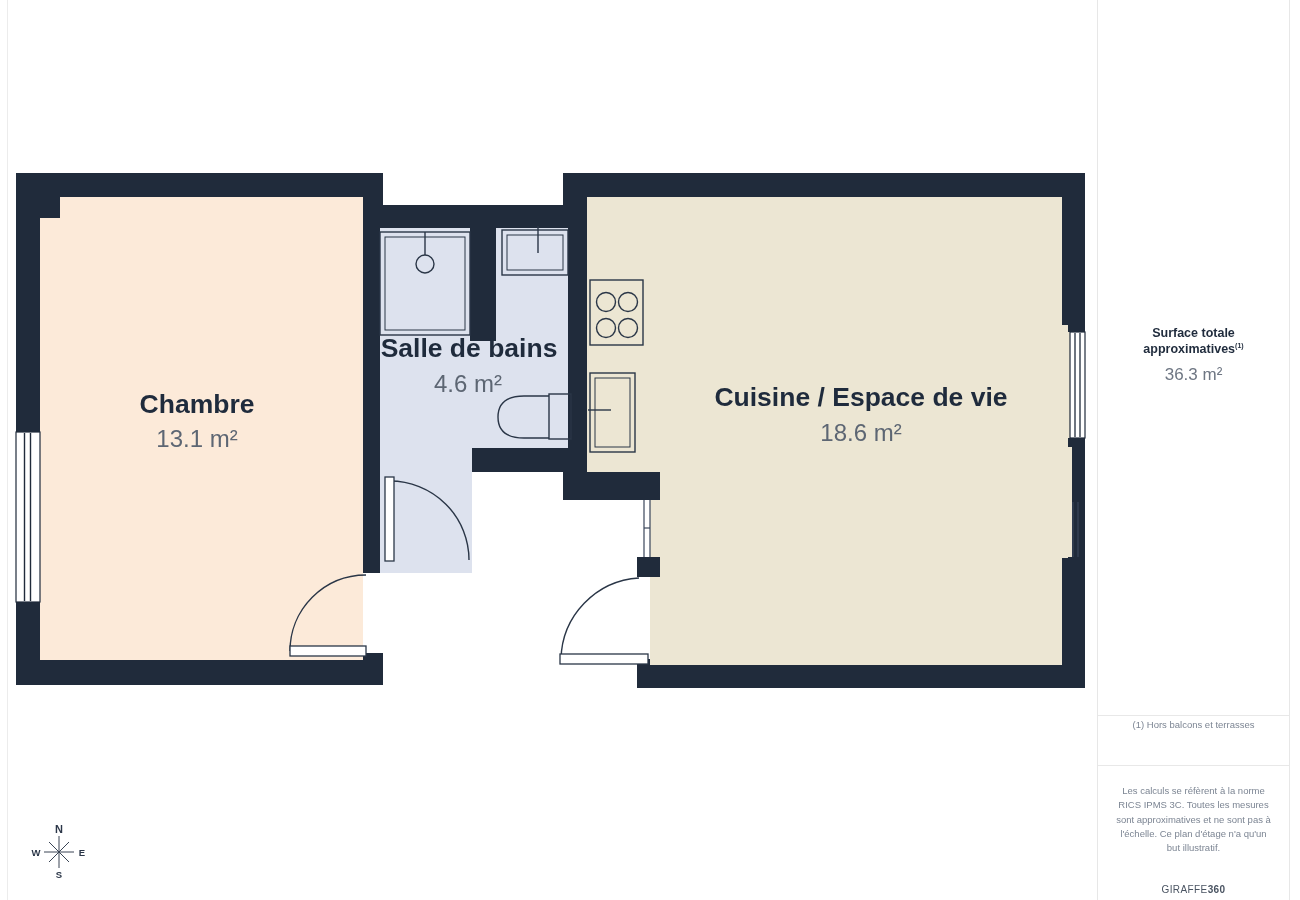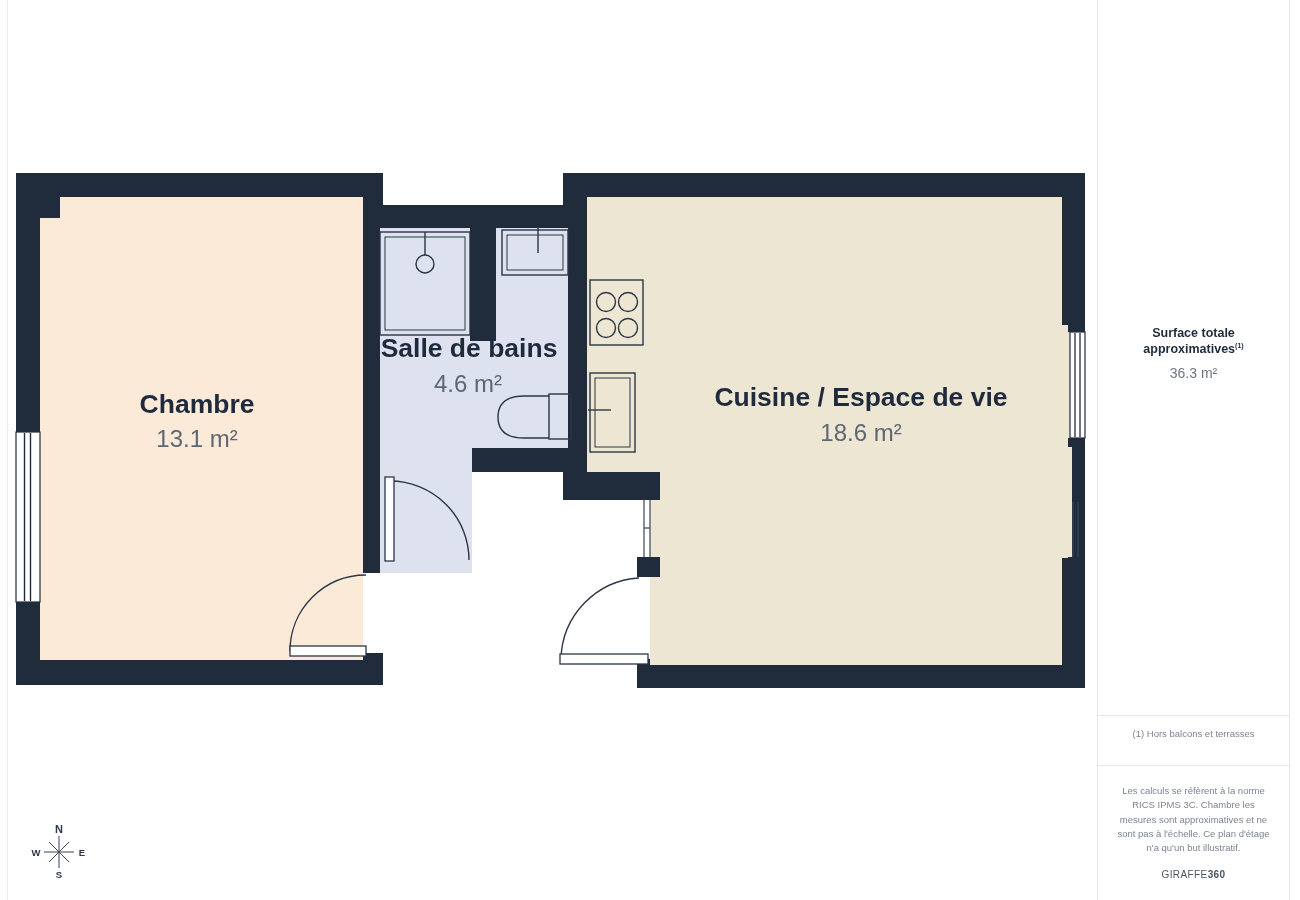--- a/index.html
+++ b/index.html
@@ -10,27 +10,27 @@
   .room-name{font-weight:700;fill:#1f2b3c;font-size:26.5px;}
   .room-area{font-weight:400;fill:#5d6673;font-size:24px;}
   .compass-letter{fill:#2b3648;font-size:9.5px;font-weight:600;}
   .compass-letter.north{font-size:11px;font-weight:700;}
   
   .sidebar{position:absolute;left:1097px;top:0;width:193px;height:900px;
            border-left:1px solid #e7e7e7;border-right:1px solid #e7e7e7;box-sizing:border-box;}
   .surface-block{position:absolute;top:326px;left:0;right:0;text-align:center;}
   .surface-label{font-size:12.5px;font-weight:700;color:#1f2b3c;padding:0 10px;line-height:1.25;}
   .surface-label sup{font-size:7px;font-weight:700;}
-  .surface-value{margin-top:8px;font-size:14px;color:#6e7683;}
+  .surface-value{margin-top:8px;font-size:17px;color:#6e7683;}
   .side-section{position:absolute;left:0;right:0;border-top:1px solid #e8e8e8;text-align:center;}
   .footnote-section{top:715px;height:50px;}
-  .footnote-text{margin-top:12px;font-size:9.5px;color:#7c8593;}
+  .footnote-text{margin-top:3px;font-size:9.5px;color:#7c8593;}
   .legal-section{top:765px;height:135px;}
   .legal-text{margin:18px 16px 0 16px;font-size:9.5px;line-height:1.5;color:#7c8593;}
-  .brand-line{margin-top:14px;font-size:10px;color:#4a5462;letter-spacing:.4px;}
+  .brand-line{margin-top:29px;font-size:10px;color:#4a5462;letter-spacing:.4px;}
   .brand-name{font-weight:400;}
   .brand-suffix{font-weight:700;}
 </style>
 </head>
 <body>
 
 <div class="stage">
 
   <div class="edge-line" style="left:7px;"></div>
 
@@ -174,20 +174,20 @@
         <span>Surface totale approximatives</span><sup>(1)</sup>
       </div>
       <div class="surface-value">36.3 m²</div>
     </div>
 
     <div class="side-section footnote-section">
       <div class="footnote-text">(1) Hors balcons et terrasses</div>
     </div>
 
     <div class="side-section legal-section">
-      <div class="legal-text">Les calculs se réfèrent à la norme RICS IPMS 3C. Chambre les mesures sont approximatives et ne sont pas à l'échelle. Ce plan d'étage n'a qu'un but illustratif.</div>
+      <div class="legal-text">Les calculs se réfèrent à la norme RICS IPMS 3C. Toutes les mesures sont approximatives et ne sont pas à l'échelle. Ce plan d'étage n'a qu'un but illustratif.</div>
       <div class="brand-line">
         <span class="brand-name">GIRAFFE</span><span class="brand-suffix">360</span>
       </div>
     </div>
 
   </div>
 </div>
 
 </body></html>

